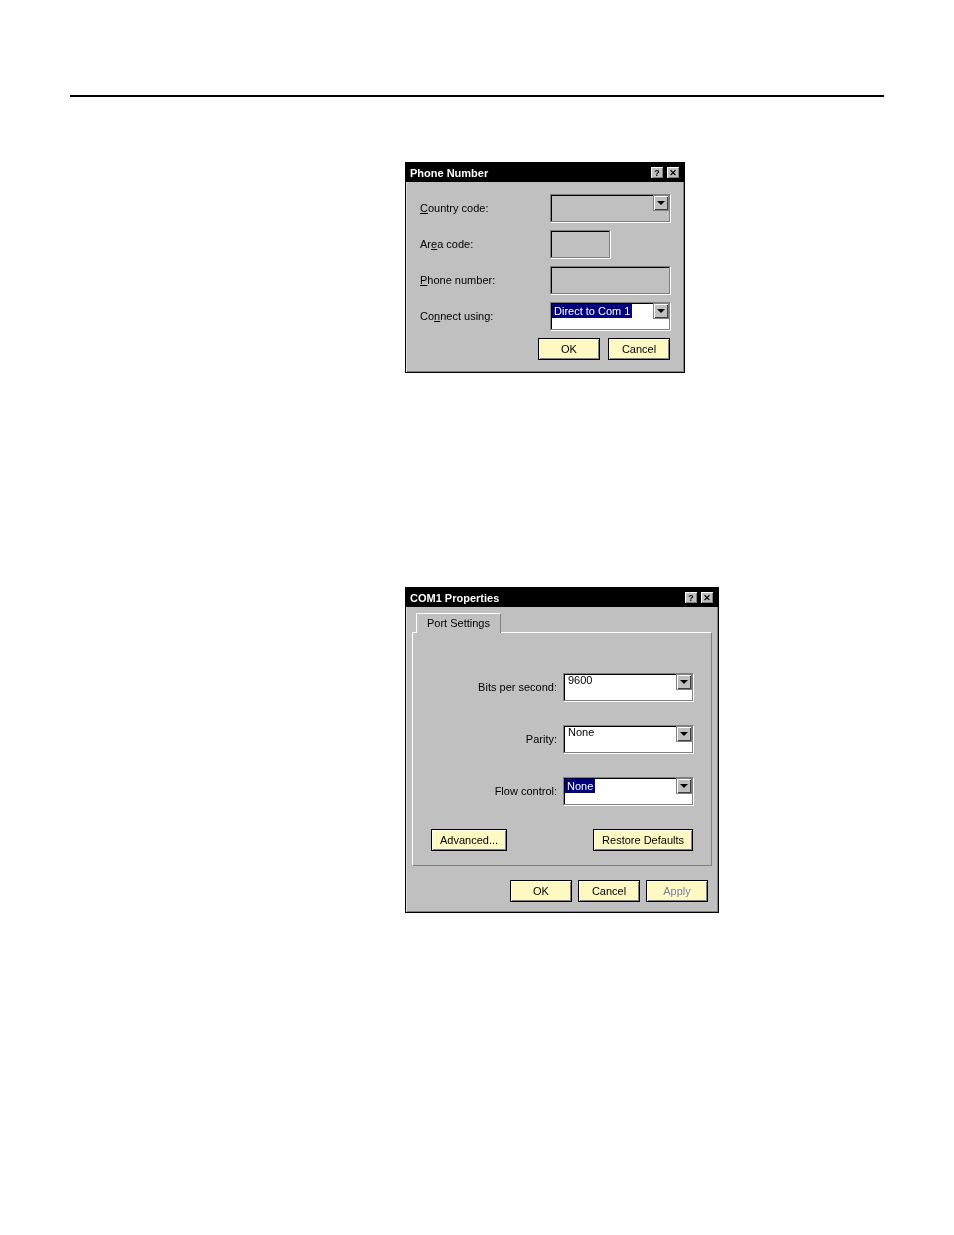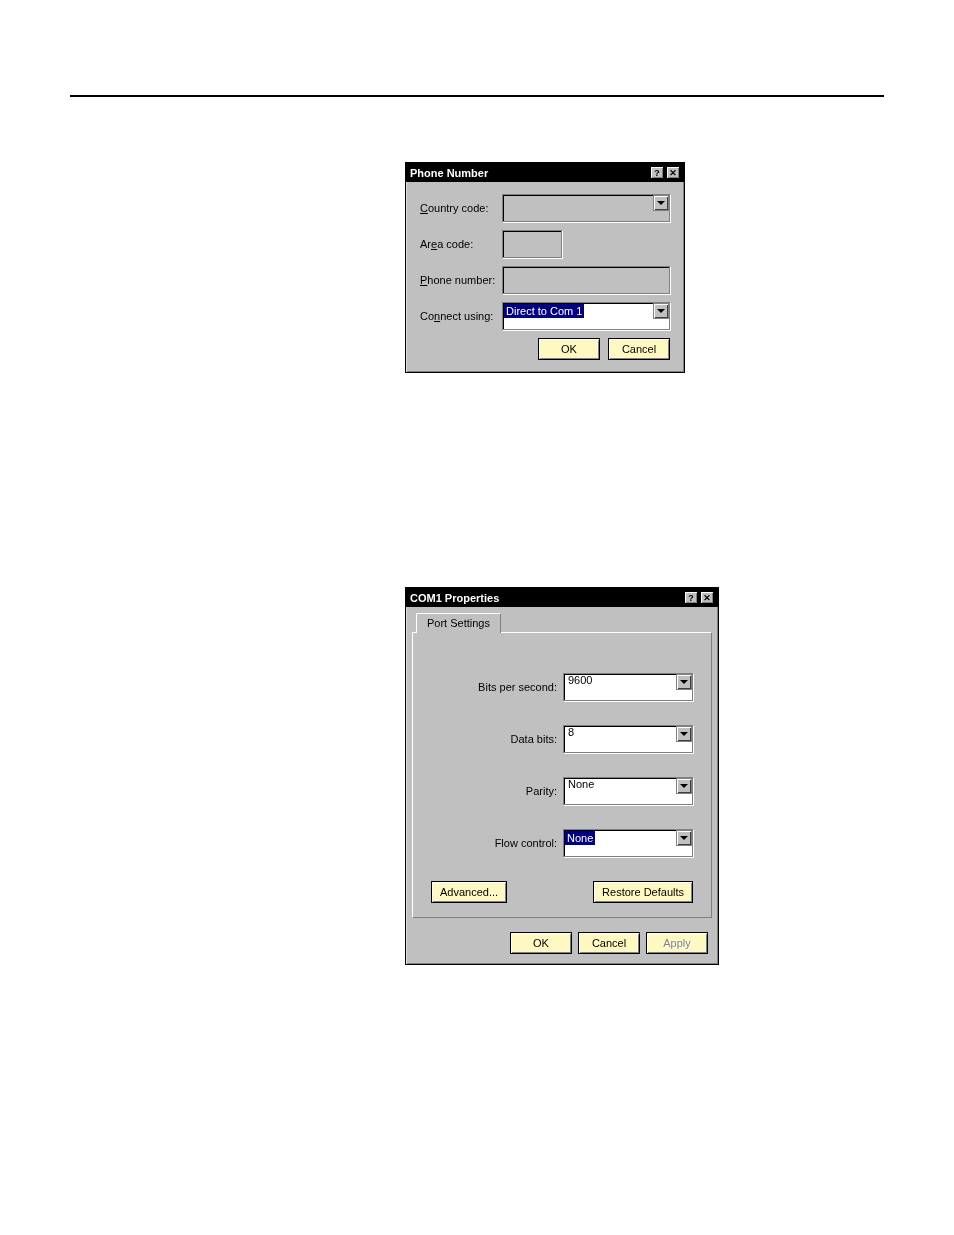--- a/index.html
+++ b/index.html
@@ -69,20 +69,21 @@
     }
     .instruction {
       font-size: 11px;
       margin-bottom: 14px;
       color: #000;
     }
     .form-row {
       display: flex;
       align-items: center;
       margin-bottom: 8px;
+      gap: 48px;
     }
     .form-label {
       width: 82px;
       font-size: 11px;
       color: #000;
     }
     .form-label .underline { text-decoration: underline; }
     .field-sunken {
       background: #fff;
       border: 1px solid #808080;
@@ -268,27 +269,20 @@
     <div class="tab-panel">
 
       <div class="settings-row">
         <div class="settings-label"><span class="underline">B</span>its per second:</div>
         <div class="field-sunken settings-field">
           <span class="field-text">9600</span>
           <div class="dropdown-arrow"></div>
         </div>
       </div>
 
-      <div class="settings-row">
-        <div class="settings-label"><span class="underline">D</span>ata bits:</div>
-        <div class="field-sunken settings-field">
-          <span class="field-text">8</span>
-          <div class="dropdown-arrow"></div>
-        </div>
-      </div>
 
       <div class="settings-row">
         <div class="settings-label"><span class="underline">P</span>arity:</div>
         <div class="field-sunken settings-field">
           <span class="field-text">None</span>
           <div class="dropdown-arrow"></div>
         </div>
       </div>
 
 

